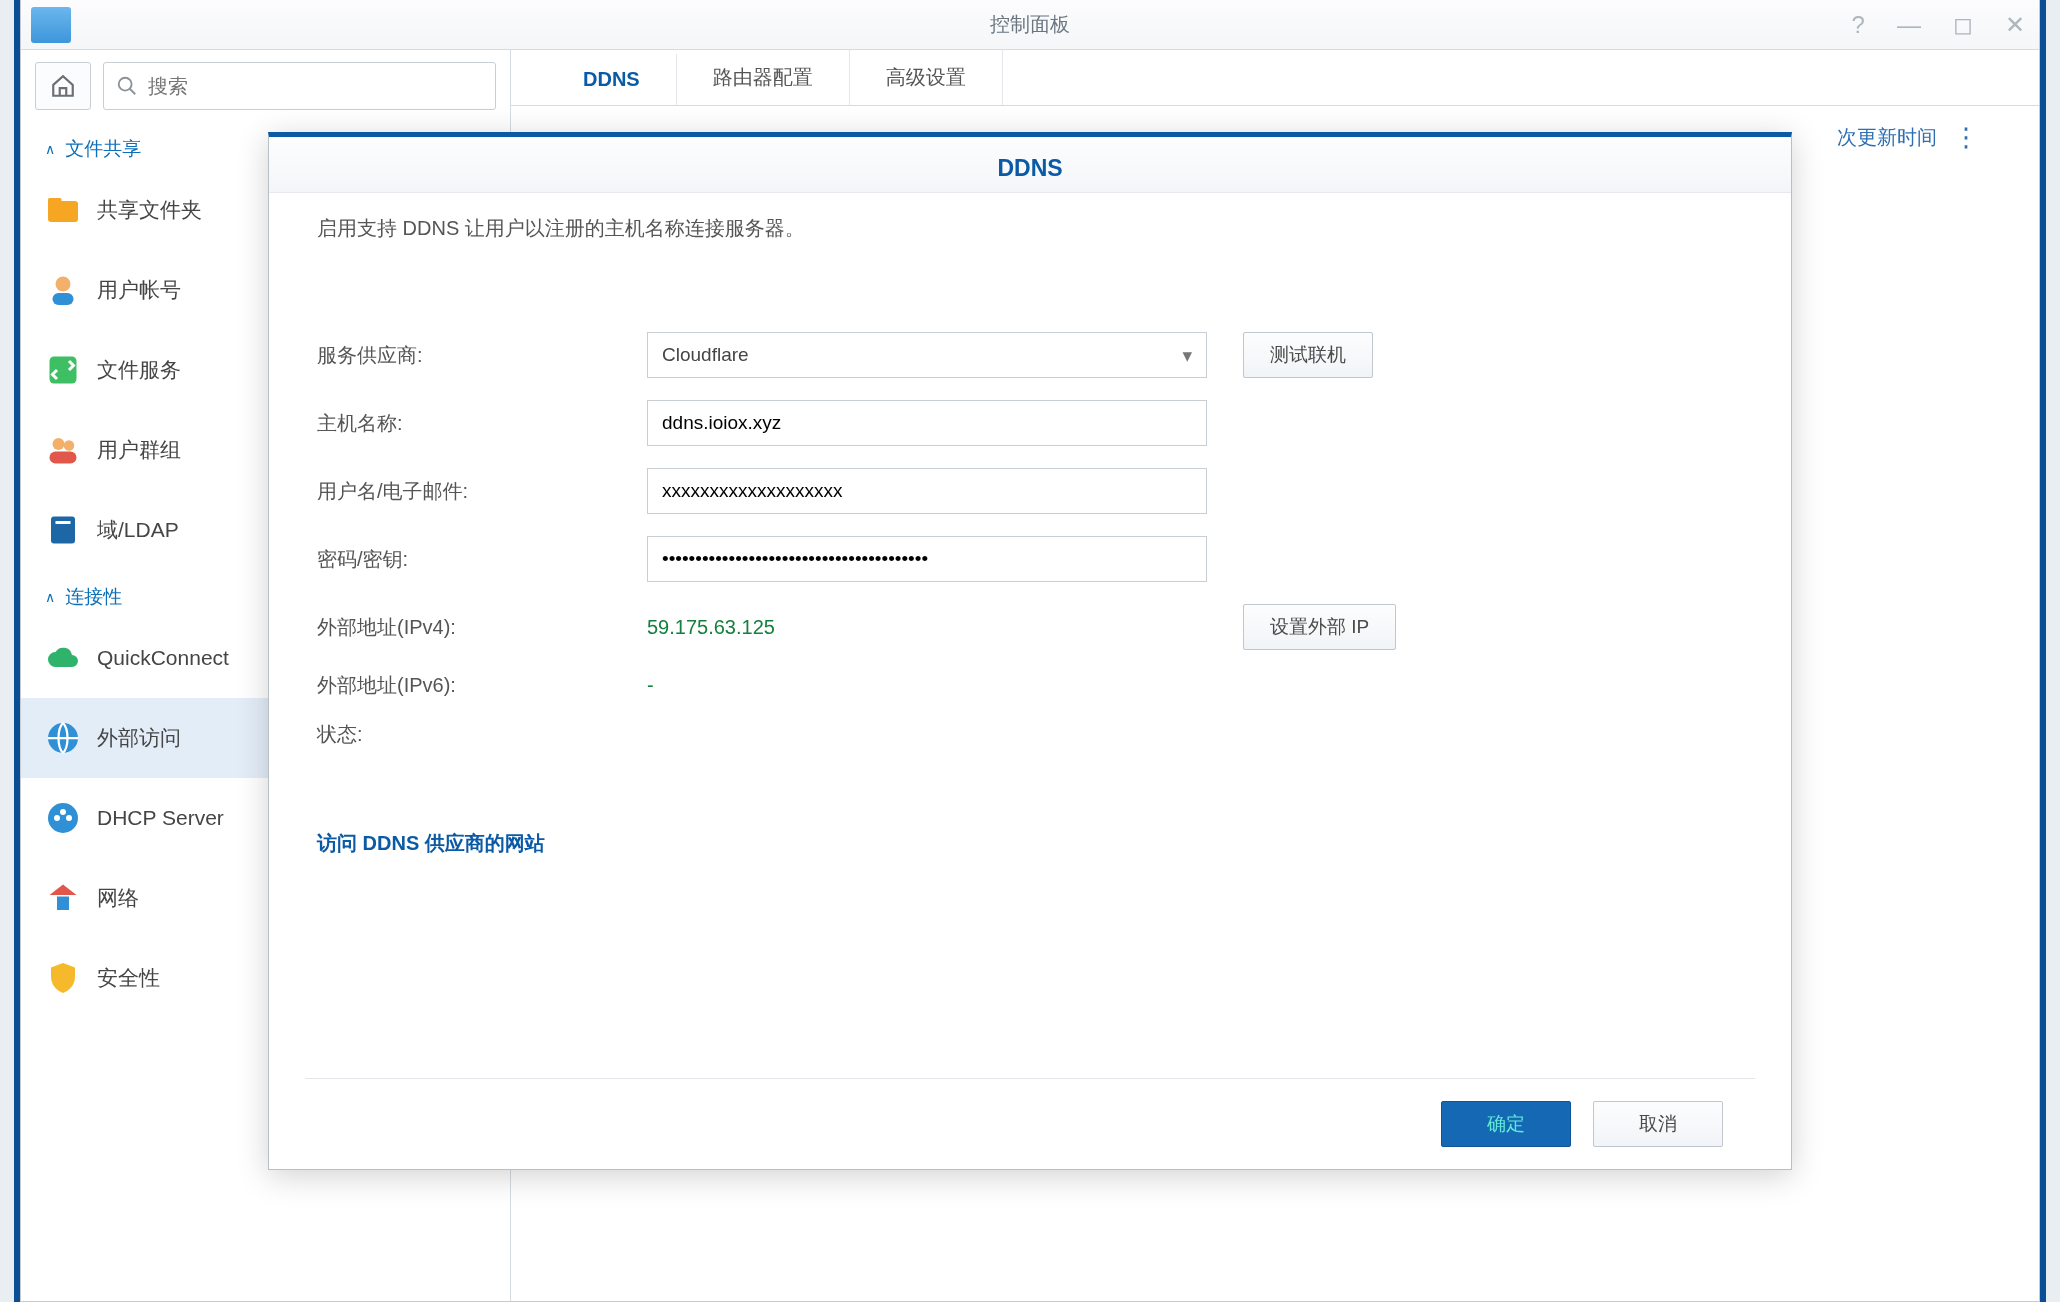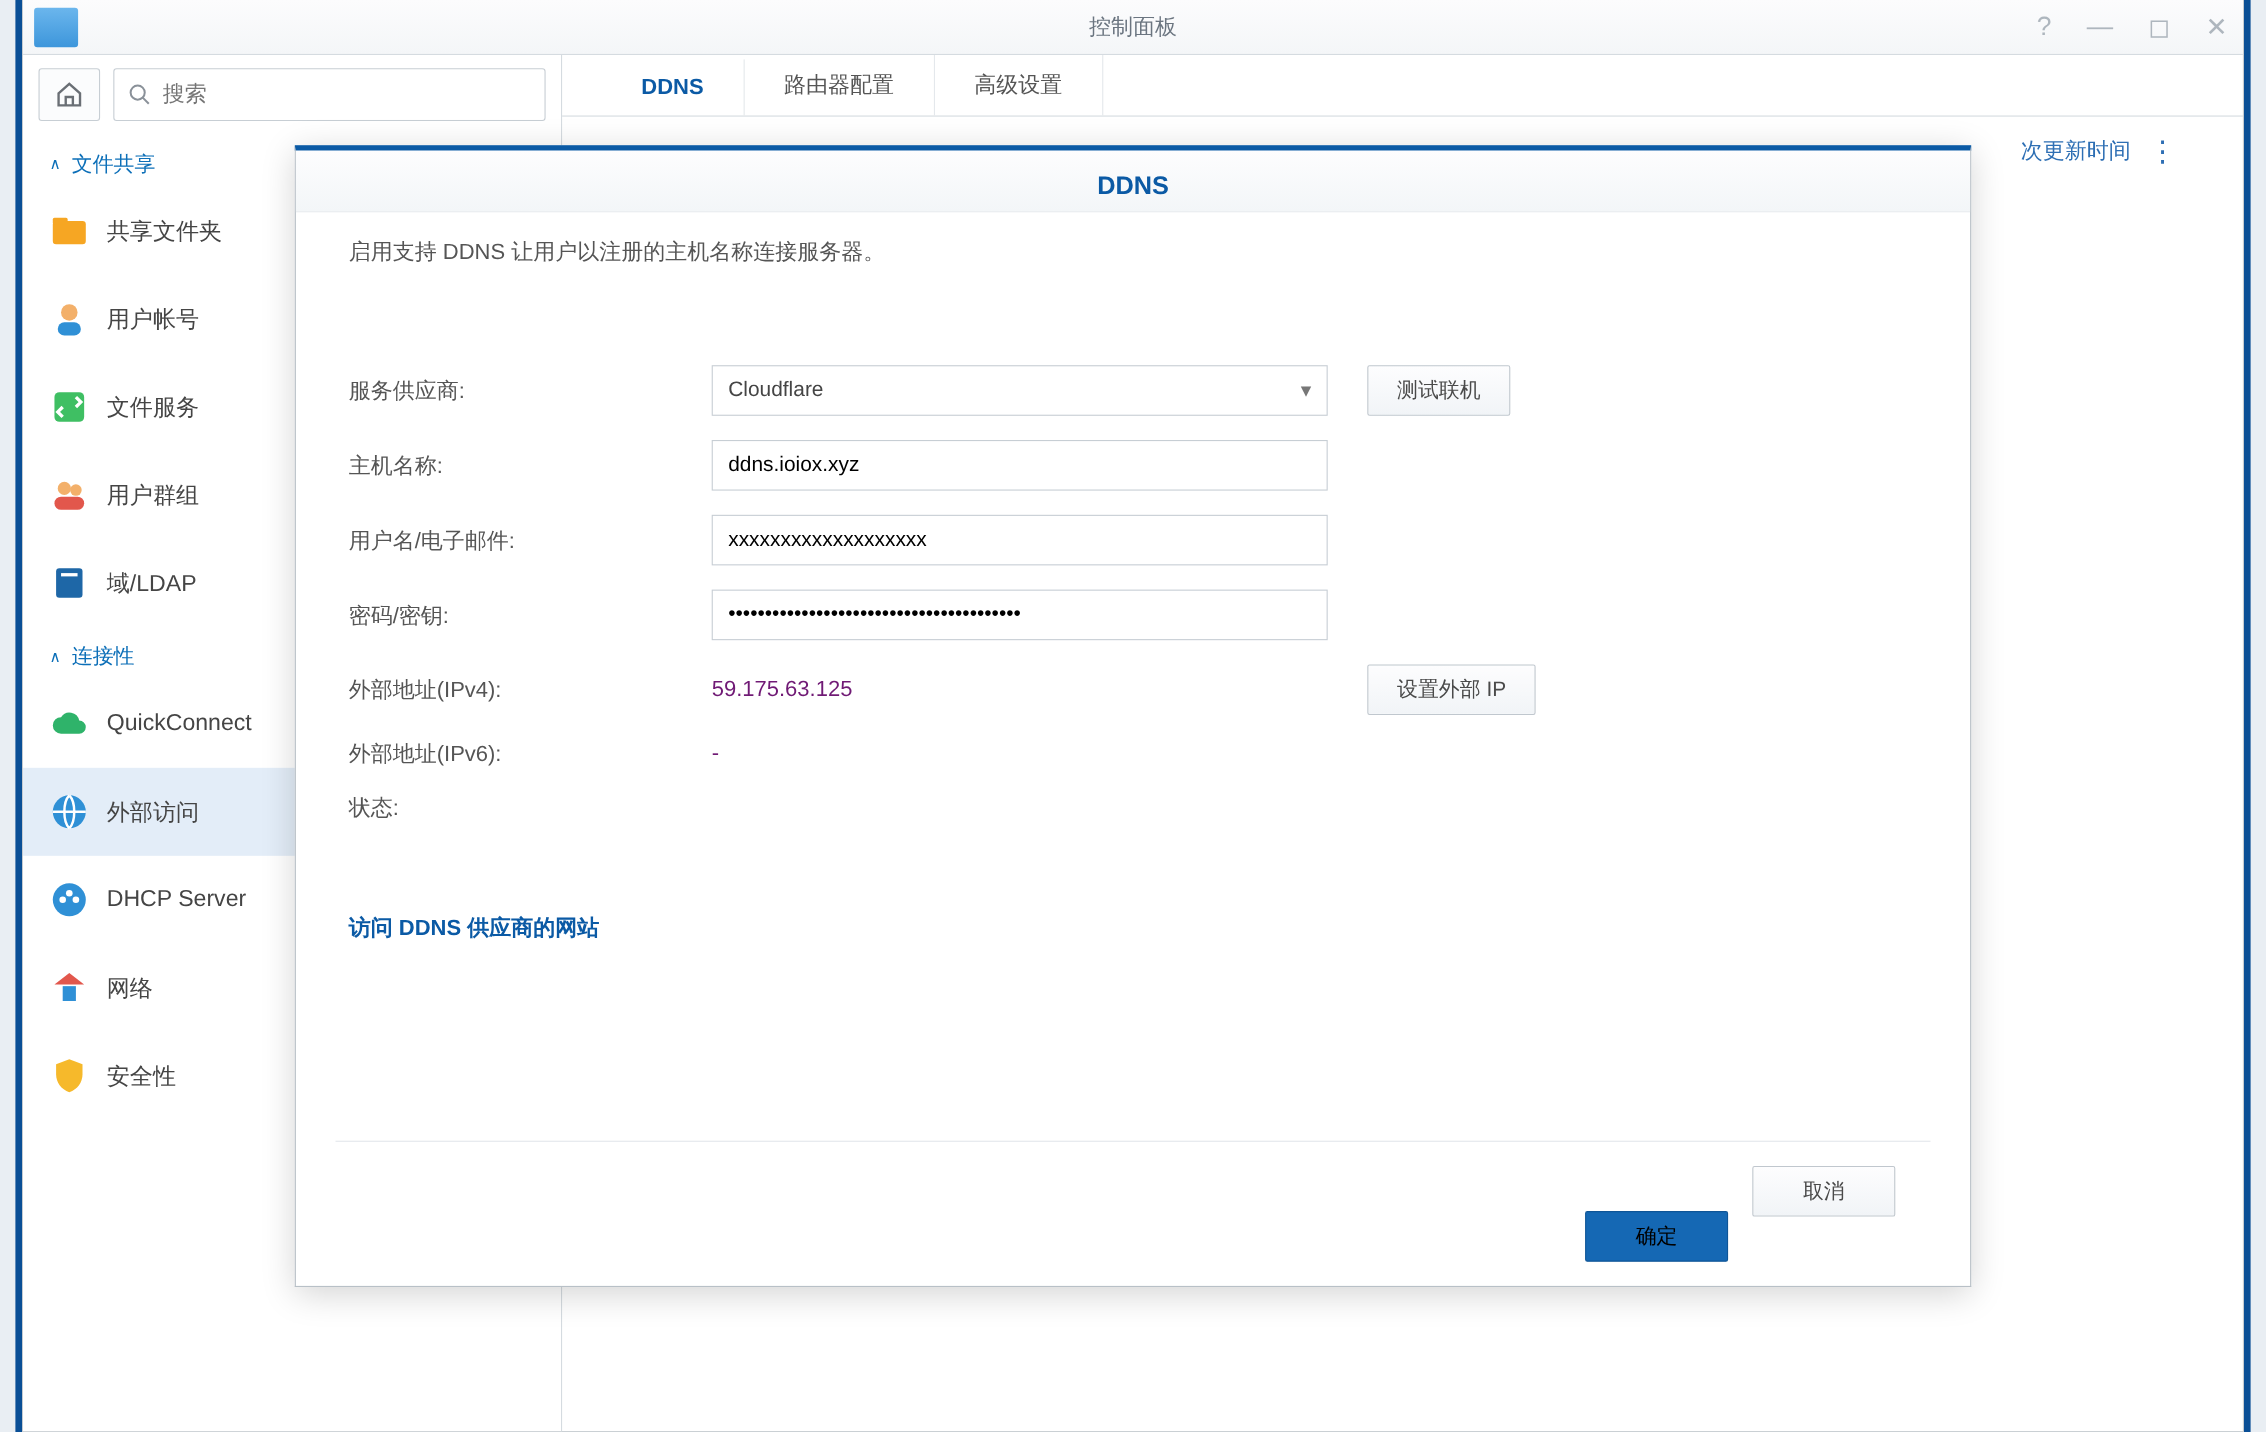--- a/index.html
+++ b/index.html
@@ -186,21 +186,21 @@
     color: #555;
     margin-bottom: 90px;
   }
   .form-row {
     display: flex;
     align-items: center;
     margin-bottom: 22px;
     font-size: 20px;
   }
   .form-row .lbl { width: 330px; color: #555; }
-  .val-static { color: #701a75; }
+  .val-static { color: #15803d; }
   .txt-input, .select {
     width: 560px; height: 46px;
     border: 1px solid #c7ced4;
     padding: 0 14px;
     font-size: 19px;
     color: #454545;
     background: #fff;
     display: flex; align-items: center;
   }
   .select { justify-content: space-between; cursor: pointer; text-align: center; }
@@ -214,23 +214,22 @@
     border: 1px solid #c0c7ce;
     background: linear-gradient(#fdfdfe,#f1f4f7);
     font-size: 19px;
     color: #4a4a4a;
     cursor: pointer;
     border-radius: 2px;
     display: inline-flex; align-items: center; justify-content: center;
   }
   .btn.primary {
     background: #1568b4;
-    color: #000000;
+    color: #5eead4;
     border-color: #0f5597;
-    margin-top: 41px;
   }
   .aux-btn { margin-left: 36px; }
 
   .link-row {
     margin-top: 60px;
     color: #0b5aa5;
     font-weight: bold;
     font-size: 20px;
     cursor: pointer;
   }

